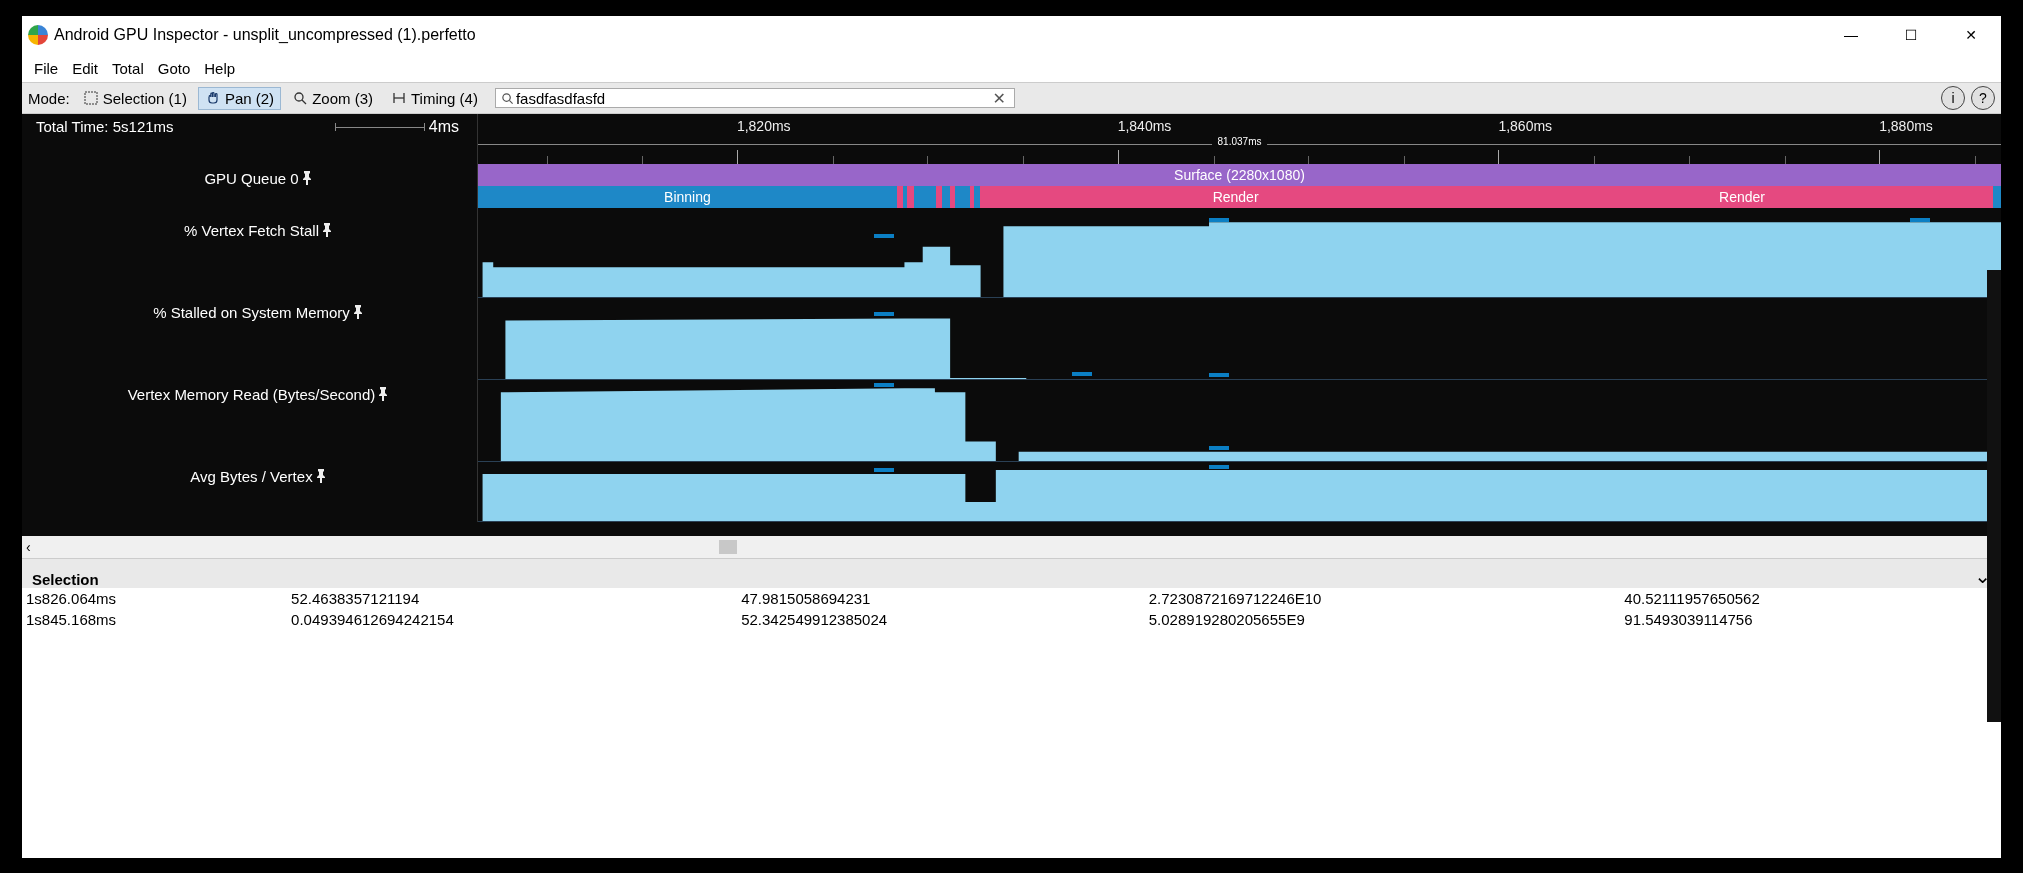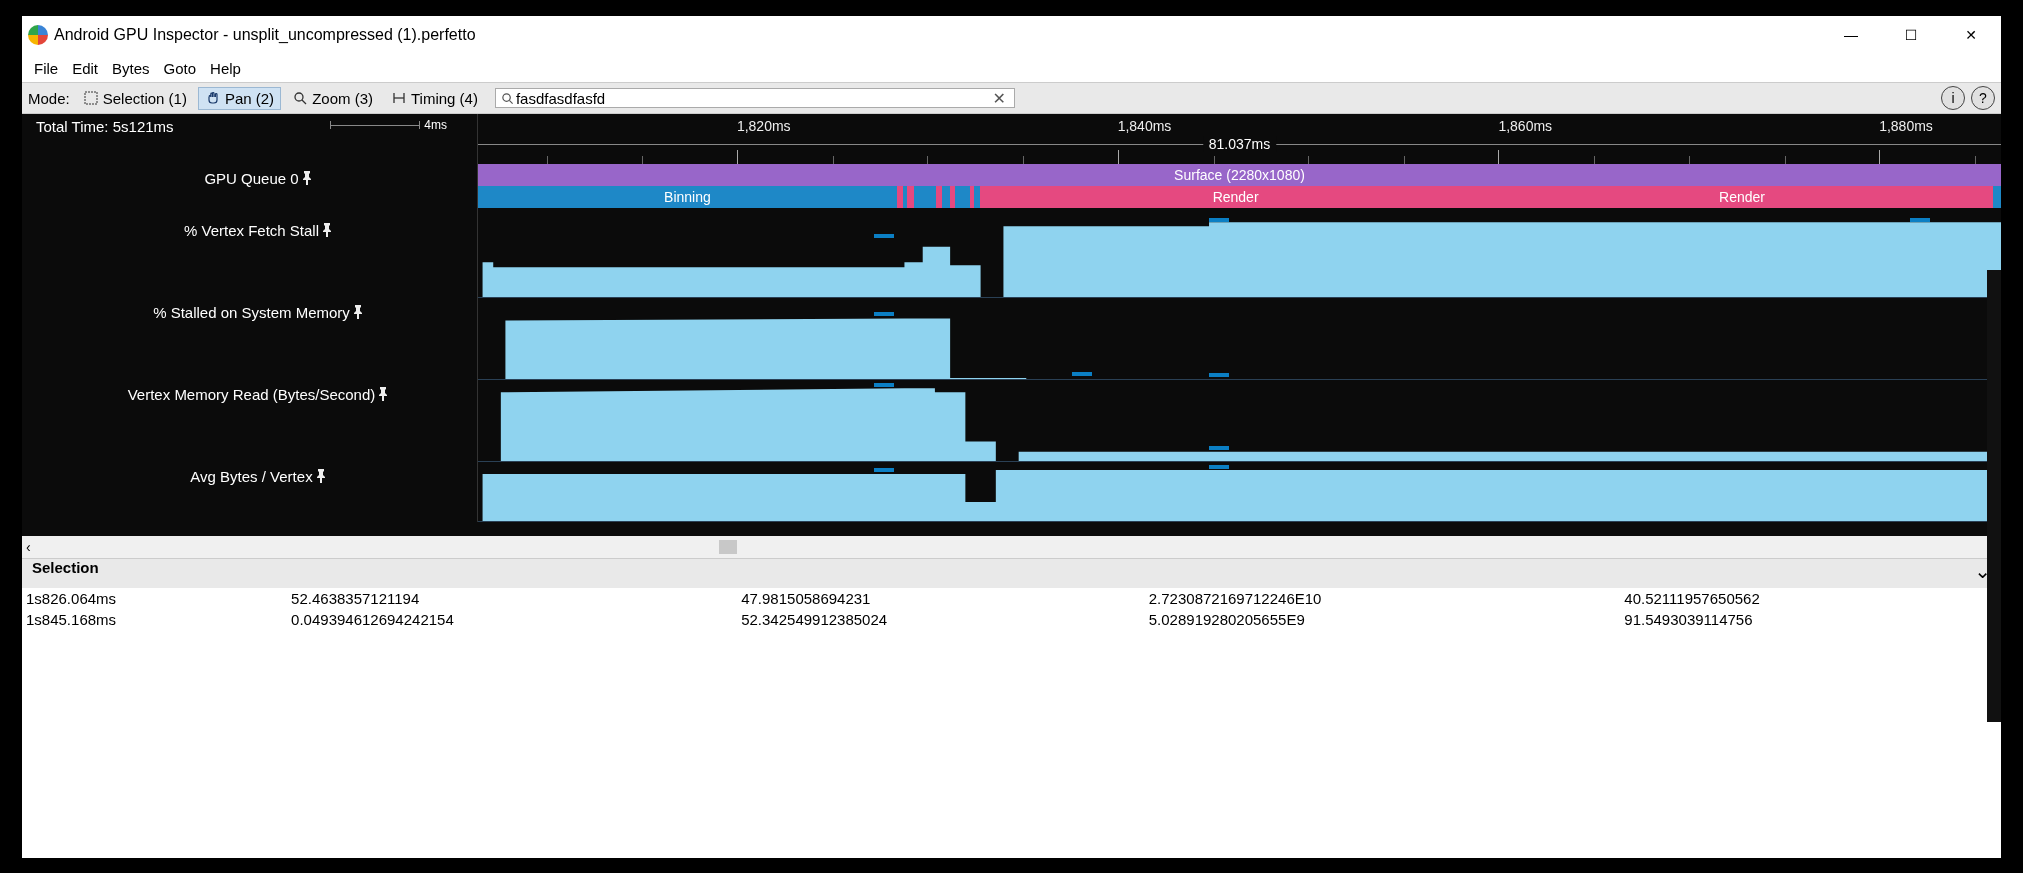--- a/index.html
+++ b/index.html
@@ -28,30 +28,30 @@
 
 .timeline-wrap { flex: 0 0 auto; background: #0b0b0b; color: #fff; display: flex; flex-direction: column; position: relative; }
 .row { display: flex; height: 38px; align-items: stretch; }
 .row.tall { height: 50px; }
 .row.chart { height: 82px; }
 .row.queue { height: 52px; }
 .left-col { width: 455px; flex-shrink: 0; display: flex; align-items: center; justify-content: space-between; padding: 0 10px 0 30px; background: #0b0b0b; }
 .left-col.ruler { padding-left: 14px; align-items: flex-start; padding-top: 4px; gap: 27px; }
 .left-col.chart-label { align-items: flex-start; padding-top: 6px; justify-content: center; }
 .total-time { font-size: 15px; }
-.ruler-scale { display: flex; align-items: center; gap: 4px; font-size: 12px; margin-right:20px; }
+.ruler-scale { display: flex; align-items: center; gap: 4px; font-size: 16px; margin-right:8px; }
 .ruler-scale .line { width: 90px; height: 1px; background: #888; position: relative; }
 .ruler-scale .line::before, .ruler-scale .line::after { content:""; position:absolute; width:1px; height:8px; background:#888; top:-4px; }
 .ruler-scale .line::before { left:0; }
 .ruler-scale .line::after { right:0; }
 .track-name { font-size: 15px; }
 .content-col { flex: 1; position: relative; border-left: 1px solid #333; background: #0b0b0b; }
 .ruler-ticks { position: relative; height: 100%; }
 .tick-label { position: absolute; top: 4px; font-size: 14px; color: #eee; }
-.duration-label { position: absolute; top: 22px; left: 50%; transform: translateX(-50%); font-size: 14px; background: #0b0b0b; padding: 0 6px; }
+.duration-label { position: absolute; top: 22px; left: 50%; transform: translateX(-50%); font-size: 10px; background: #0b0b0b; padding: 0 6px; }
 .tick-minor { position: absolute; bottom: 0; height: 8px; width: 1px; background: #666; }
 .tick-major { position: absolute; bottom: 0; height: 14px; width: 1px; background: #aaa; }
 .duration-line { position: absolute; top: 30px; height: 1px; background: #888; }
 
 .queue-body { position: absolute; inset: 0; display: flex; flex-direction: column; }
 .surface-bar { height: 22px; background: #9866c9; display: flex; align-items: center; justify-content: center; font-size: 14px; }
 .render-row { height: 22px; display: flex; }
 .render-seg { height: 100%; display: flex; align-items: center; justify-content: center; font-size: 14px; overflow: hidden; white-space: nowrap; }
 .binning { background: #1e88c7; }
 .render1 { background: #e54980; }
@@ -63,21 +63,21 @@
 .chart-svg { width: 100%; height: 100%; display: block; }
 .chart-line { position: absolute; left:0; right:0; bottom:0; height:1px; background: #2a4055; }
 .accent-dot { position: absolute; width: 20px; height: 4px; background: #0b7fc4; }
 .scroll-gap { height: 14px; background: #0b0b0b; }
 
 .hscroll { height: 22px; background: #f0f0f0; display: flex; align-items: center; justify-content: space-between; padding: 0 4px; font-size: 14px; }
 .hscroll-track { flex:1; height: 14px; position: relative; margin: 0 6px; }
 .hscroll-thumb { position: absolute; height: 14px; background: #c8c8c8; top:0; }
 
 .selection-panel { flex: 1; background: #fff; display: flex; flex-direction: column; }
-.sel-header { height: 30px; display: flex; align-items: flex-start; justify-content: space-between; padding: 0 10px; background: #e9e9e9; border-top: 1px solid #ccc; }
+.sel-header { height: 30px; display: flex; align-items: flex-end; justify-content: space-between; padding: 0 10px; background: #e9e9e9; border-top: 1px solid #ccc; }
 .sel-title { font-weight: 600; font-size: 15px; }
 .sel-table { font-size: 15px; }
 .sel-table th, .sel-table td { text-align: left; padding: 2px 10px 2px 4px; white-space: nowrap; font-weight: normal; }
 .sel-table th { border-right: 0; }
 .sel-table { border-collapse: collapse; }
 .sel-table td+td, .sel-table th+th { border-left: 0; }
 .sel-table tr td, .sel-table tr th { border: none; }
 .vsep { border-right: 1px solid #ddd; }
 .vscroll-stub { position:absolute; right:0; top:156px; width:14px; height:452px; background:#111; }
 </style>
@@ -100,21 +100,21 @@
         </div>
       <div class="win-btn">
           <span>✕</span>
         </div>
     </div>
   </div>
 
   <div class="menubar">
     <div class="menu-item">File</div>
     <div class="menu-item">Edit</div>
-    <div class="menu-item">Bytes</div>
+    <div class="menu-item">Total</div>
     <div class="menu-item">Goto</div>
     <div class="menu-item">Help</div>
   </div>
 
   <div class="toolbar">
     <span class="mode-label">Mode:</span>
     <div class="mode-btn">
       <span class="icon">
         <svg width="14" height="14" viewBox="0 0 14 14">
             <rect x="1" y="1" width="12" height="12" fill="none" stroke="#333" stroke-dasharray="2 1"></rect>

